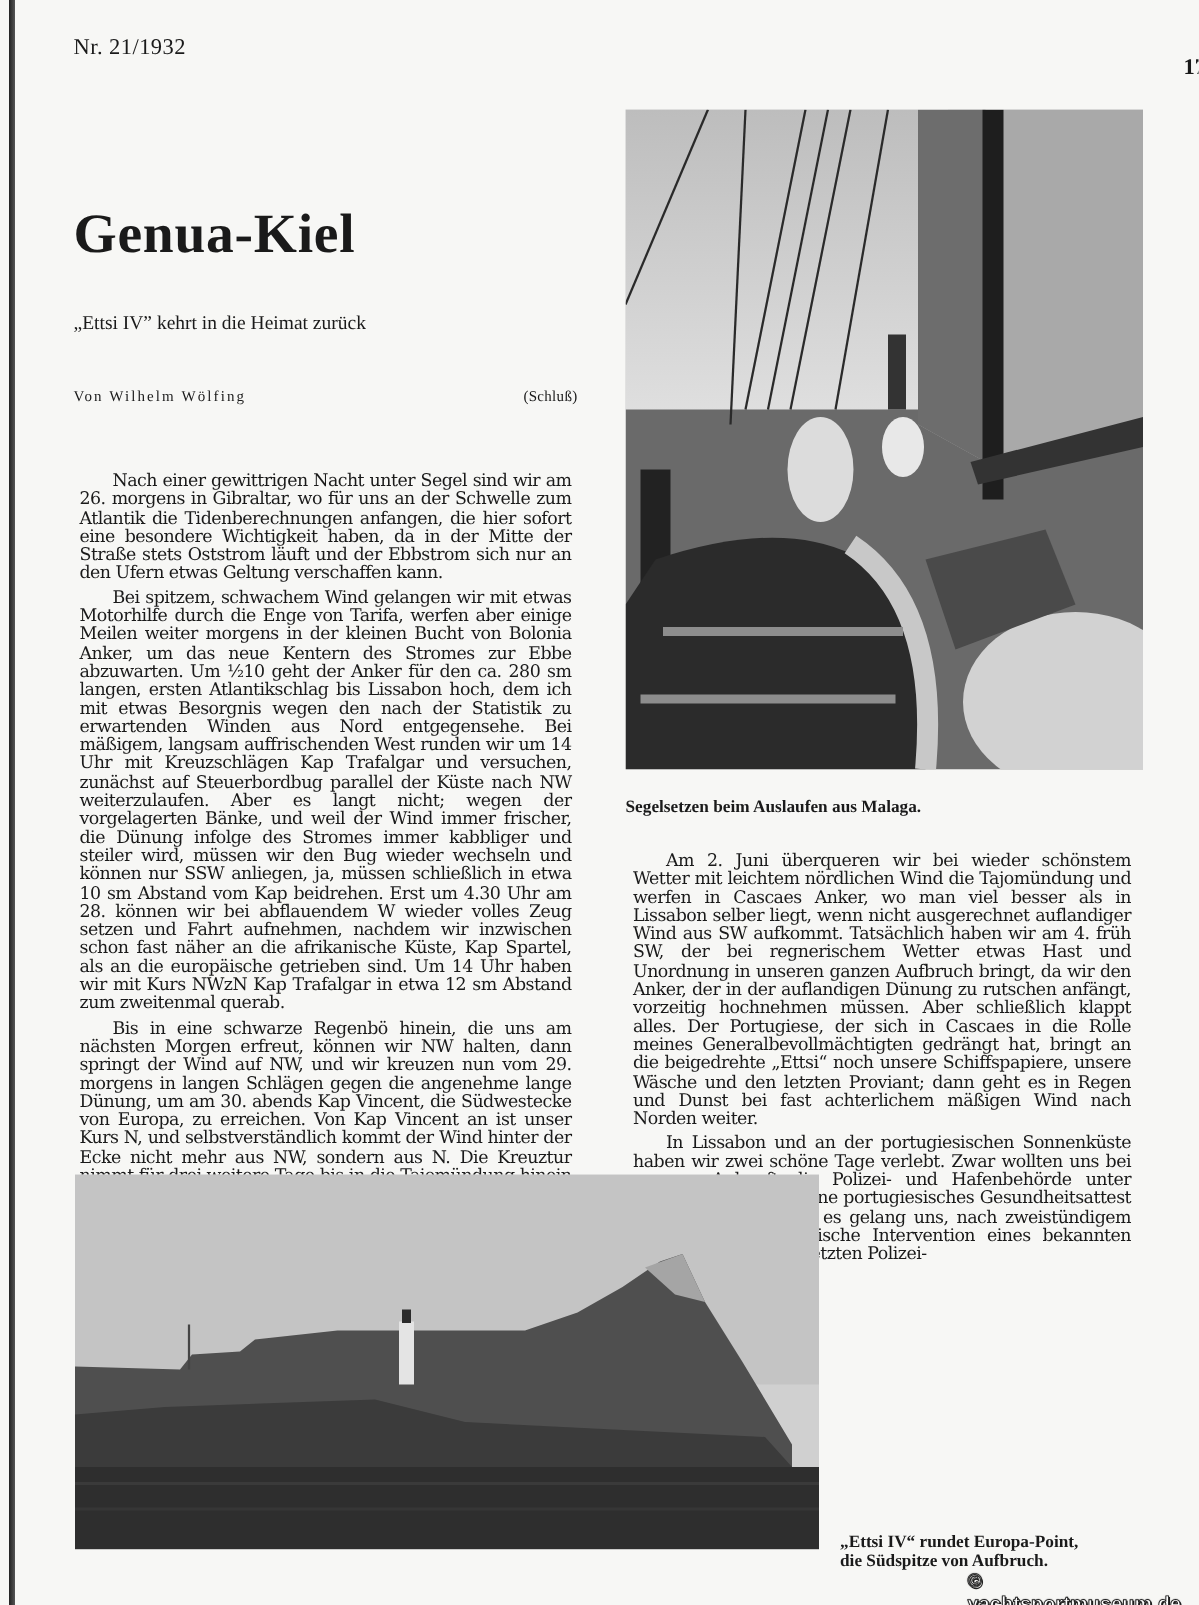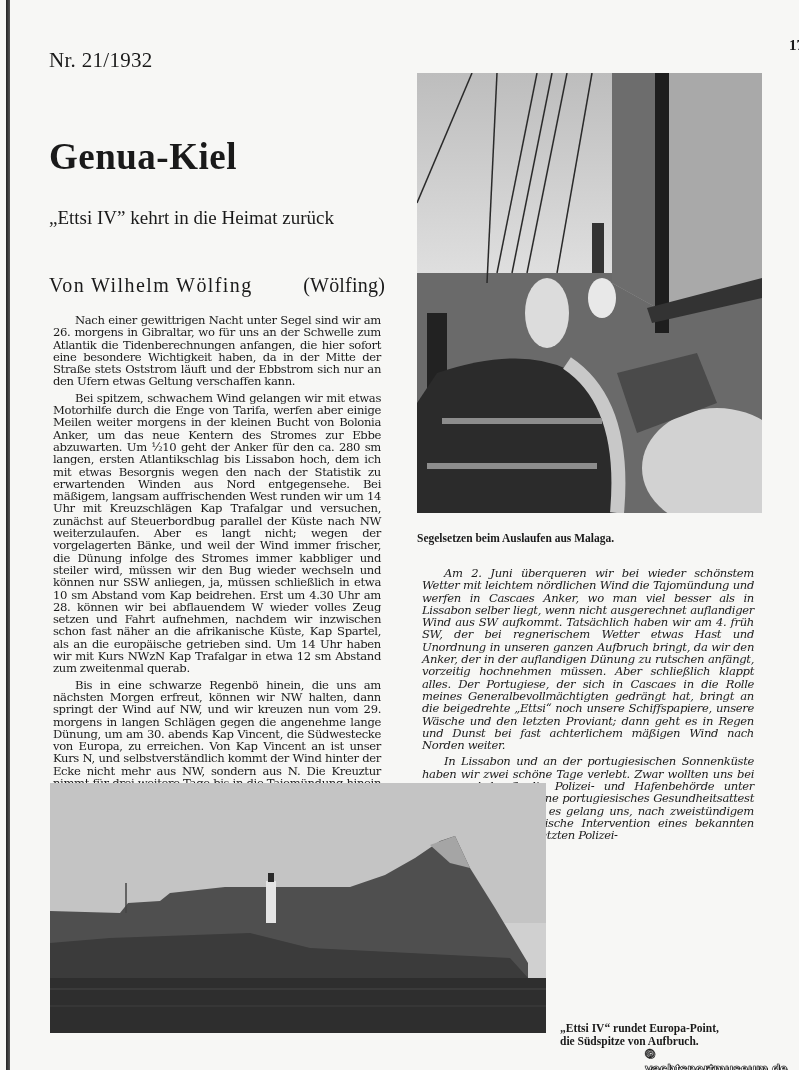--- a/index.html
+++ b/index.html
@@ -5,41 +5,41 @@
     html, body { margin: 0; padding: 0; }
     body {
       width: 799px; height: 1070px; position: relative; overflow: hidden;
       background: #f7f7f5; color: #1a1a1a;
       font-family: "Liberation Serif", "DejaVu Serif", serif;
     }
     .binding-edge {
       position: absolute; left: 6px; top: 0; width: 4px; height: 1070px;
       background: linear-gradient(90deg, #222, #555);
     }
-    .issue { position: absolute; left: 49px; top: 48px; font-size: 21px; letter-spacing: 0.3px; }
+    .issue { position: absolute; left: 49px; top: 24px; font-size: 15px; letter-spacing: 0.3px; }
     .pageno { position: absolute; left: 789px; top: 37px; font-size: 15px; font-weight: bold; }
     .title {
       position: absolute; left: 49px; top: 135px; margin: 0;
       font-size: 37px; font-weight: bold; letter-spacing: 0.5px;
     }
-    .subtitle { position: absolute; left: 49px; top: 207px; font-size: 19px; margin: 0; font-weight: normal; }
+    .subtitle { position: absolute; left: 49px; top: 207px; font-size: 13px; margin: 0; font-weight: normal; }
     .byline {
       position: absolute; left: 49px; top: 259px; width: 336px;
-      font-size: 20px; letter-spacing: 1.4px; margin-top: 15px;
+      font-size: 10px; letter-spacing: 1.4px;
     }
     .byline .cont { position: absolute; right: 0; top: 0; letter-spacing: 0.2px; }
     .col {
       position: absolute; font-size: 11.6px; line-height: 12.3px;
       text-align: justify; hyphens: manual;
       font-family: "DejaVu Serif", "Liberation Serif", serif;
       letter-spacing: -0.35px;
     }
     .col p { margin: 4px; text-indent: 22px; }
     .col-left { left: 49px; top: 310px; width: 336px; }
-    .col-right { left: 418px; top: 563px; width: 340px; font-style: italic; }
+    .col-right { left: 418px; top: 563px; width: 340px; }
 
     .photo {
       position: absolute; overflow: hidden;
       background: #777;
     }
     .photo-boat { left: 417px; top: 73px; width: 345px; height: 440px; background: #cfcfcf; }
     .photo-rock { left: 50px; top: 783px; width: 496px; height: 250px; background: #d6d6d6; }
     .photo svg { display: block; width: 100%; height: 100%; }
 
     .caption { position: absolute; font-size: 11.5px; text-align: left; font-weight: bold; }
@@ -57,21 +57,21 @@
 
 <div class="binding-edge"></div>
 
 <div class="issue">Nr. 21/1932</div>
 <div class="pageno">17</div>
 
 <h1 class="title">Genua-Kiel</h1>
 <h2 class="subtitle">„Ettsi IV” kehrt in die Heimat zurück</h2>
 <div class="byline">
   <span>Von Wilhelm Wölfing</span>
-  <span class="cont">(Wölfing)</span>
+  <span class="cont">(Schluß)</span>
 </div>
 
 <div class="col col-left">
   <p>Nach einer gewittrigen Nacht unter Segel sind wir am 26. morgens in Gibraltar, wo für uns an der Schwelle zum Atlantik die Tidenberechnungen anfangen, die hier sofort eine besondere Wichtigkeit haben, da in der Mitte der Straße stets Oststrom läuft und der Ebbstrom sich nur an den Ufern etwas Geltung verschaffen kann.</p>
   <p>Bei spitzem, schwachem Wind gelangen wir mit etwas Motorhilfe durch die Enge von Tarifa, werfen aber einige Mei­len weiter morgens in der kleinen Bucht von Bolonia Anker, um das neue Kentern des Stromes zur Ebbe abzuwarten. Um ½10 geht der Anker für den ca. 280 sm langen, ersten Atlantik­schlag bis Lissabon hoch, dem ich mit etwas Besorgnis wegen den nach der Statistik zu erwartenden Winden aus Nord ent­gegensehe. Bei mäßigem, langsam auffrischenden West runden wir um 14 Uhr mit Kreuzschlägen Kap Trafalgar und ver­suchen, zunächst auf Steuerbordbug parallel der Küste nach NW weiterzulaufen. Aber es langt nicht; wegen der vorgelagerten Bänke, und weil der Wind immer frischer, die Dünung infolge des Stromes immer kabbliger und steiler wird, müssen wir den Bug wieder wechseln und können nur SSW anliegen, ja, müssen schließlich in etwa 10 sm Abstand vom Kap beidrehen. Erst um 4.30 Uhr am 28. können wir bei abflauendem W wieder volles Zeug setzen und Fahrt aufnehmen, nachdem wir inzwischen schon fast näher an die afrikanische Küste, Kap Spartel, als an die europäische getrieben sind. Um 14 Uhr haben wir mit Kurs NWzN Kap Trafalgar in etwa 12 sm Abstand zum zweiten­mal querab.</p>
   <p>Bis in eine schwarze Regenbö hinein, die uns am nächsten Morgen erfreut, können wir NW halten, dann springt der Wind auf NW, und wir kreuzen nun vom 29. morgens in langen Schlägen gegen die angenehme lange Dünung, um am 30. abends Kap Vincent, die Südwestecke von Europa, zu erreichen. Von Kap Vincent an ist unser Kurs N, und selbstverständlich kommt der Wind hinter der Ecke nicht mehr aus NW, sondern aus N. Die Kreuztur nimmt für drei weitere Tage bis in die Tajo­mündung hinein ihren Fortgang. Aber der Wind ist in diesen Tagen wenigstens nicht bösartig gewesen; nur am 1. Juni nach­mittags ist er für etwa 8 Stunden so hart geworden, daß wir mit verkürzten Segeln voller halten mußten. Dafür konnten wir aber an diesem Abend bereits in den Schutz der Bucht von Cezimbra gelangen.</p>
 </div>
 
 <div class="col col-right">
   <p>Am 2. Juni überqueren wir bei wieder schönstem Wetter mit leichtem nördlichen Wind die Tajomündung und werfen in Cascaes Anker, wo man viel besser als in Lissabon selber liegt, wenn nicht ausgerechnet auflandiger Wind aus SW aufkommt. Tatsächlich haben wir am 4. früh SW, der bei regnerischem Wetter etwas Hast und Unordnung in unseren ganzen Aufbruch bringt, da wir den Anker, der in der auflandigen Dünung zu rutschen anfängt, vorzeitig hochnehmen müssen. Aber schließ­lich klappt alles. Der Portugiese, der sich in Cascaes in die Rolle meines Generalbevollmächtigten gedrängt hat, bringt an die beigedrehte „Ettsi“ noch unsere Schiffspapiere, unsere Wäsche und den letzten Proviant; dann geht es in Regen und Dunst bei fast achterlichem mäßigen Wind nach Norden weiter.</p>

